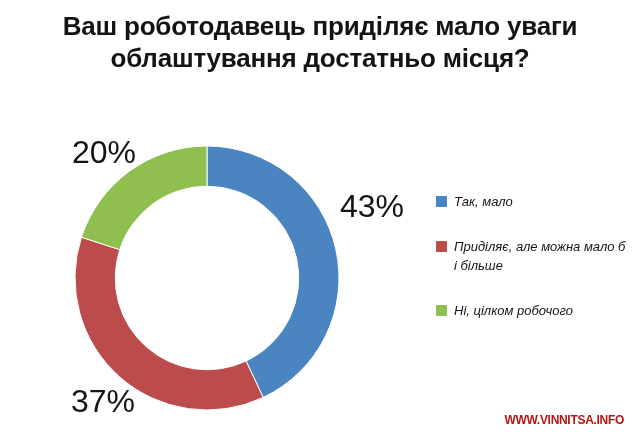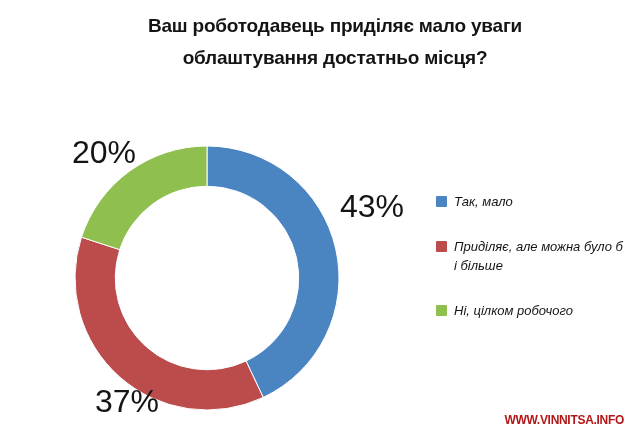--- a/index.html
+++ b/index.html
@@ -17,25 +17,25 @@
     position: relative;
     width: 640px;
     height: 438px;
     background: #ffffff;
     overflow: hidden;
   }
 
   
   #chart-title {
     position: absolute;
-    left: 45px;
+    left: 30px;
     top: 10px;
     width: 580px;
     text-align: center;
-    font-size: 19px;
+    font-size: 26px;
     font-weight: bold;
     line-height: 32px;
     color: #141414;
     letter-spacing: -0.2px;
   }
   #chart-title .tline {
     display: block;
     white-space: nowrap;
   }
 
@@ -124,30 +124,30 @@
       <g id="donut-slices">
           <path d="M 132 0 A 132 132 0 0 1 188.20286648658956 251.43717092551458 L 171.06099220817975 215.0088337932326 A 91.74 91.74 0 0 0 132 40.260000000000005 Z" fill="#4A85C2" stroke="#ffffff" stroke-width="1"></path>
           <path d="M 188.20286648658956 251.43717092551458 A 132 132 0 0 1 6.460539849039733 91.2097567425069 L 44.750075195082616 103.6507809360423 A 91.74 91.74 0 0 0 171.06099220817975 215.0088337932326 Z" fill="#BC4B4B" stroke="#ffffff" stroke-width="1"></path>
           <path d="M 6.460539849039733 91.2097567425069 A 132 132 0 0 1 131.99999999999997 0 L 131.99999999999997 40.260000000000005 A 91.74 91.74 0 0 0 44.750075195082616 103.6507809360423 Z" fill="#8FBF4E" stroke="#ffffff" stroke-width="1"></path>
         </g>
     </svg>
   </div>
 
   <div class="pct-label" id="pct-green" style="color: rgb(20, 20, 20);">20%</div>
   <div class="pct-label" id="pct-blue" style="color: rgb(20, 20, 20);">43%</div>
-  <div class="pct-label" id="pct-red" style="color: rgb(20, 20, 20); margin-left: 24px;">37%</div>
+  <div class="pct-label" id="pct-red" style="color: rgb(20, 20, 20);">37%</div>
 
   <div id="legend">
     <div class="legend-item">
       <span class="legend-swatch" style="background: rgb(74, 133, 194);"></span>
       <span class="legend-text">Так, мало</span>
     </div>
     <div class="legend-item">
       <span class="legend-swatch" style="background: rgb(188, 75, 75);"></span>
-      <span class="legend-text">Приділяє, але можна було б і більше</span>
+      <span class="legend-text">Приділяє, але можна мало б і більше</span>
     </div>
     <div class="legend-item">
       <span class="legend-swatch" style="background: rgb(143, 191, 78);"></span>
       <span class="legend-text">Ні, цілком робочого</span>
     </div>
   </div>
 
   <div id="watermark" style="color: rgb(179, 23, 23);">WWW.VINNITSA.INFO</div>
 
 </div>

